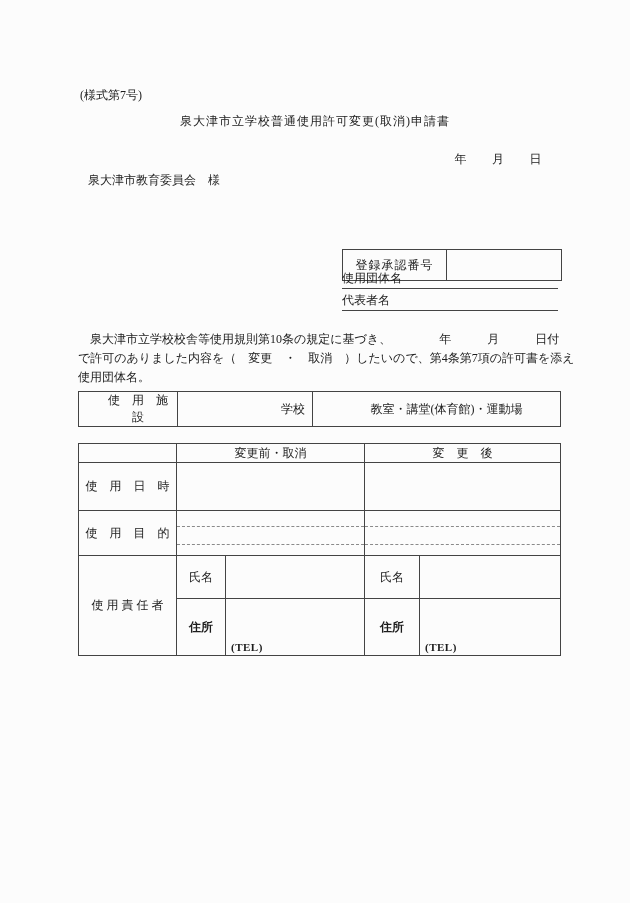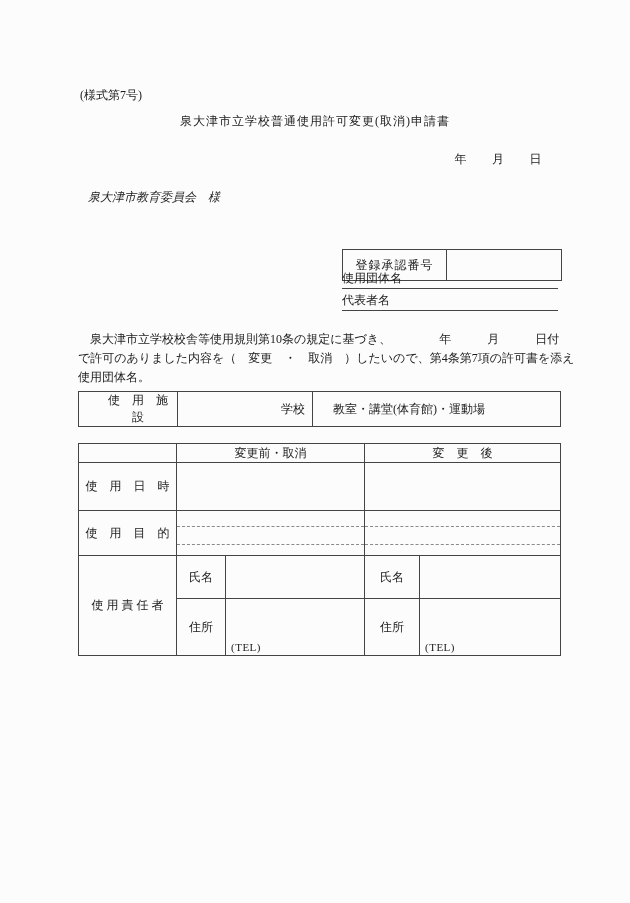--- a/index.html
+++ b/index.html
@@ -10,21 +10,21 @@
     font-family:"Liberation Serif","DejaVu Serif",serif;
     font-size:12px;
     -webkit-font-smoothing:antialiased;
   }
   .page{position:relative;width:630px;height:903px;overflow:hidden;}
   .abs{position:absolute;white-space:nowrap;}
 
   .form-number{left:80px;top:87px;}
   .page-title{left:0;top:113px;width:100%;text-align:center;letter-spacing:1px;}
   .date-line{top:151px;right:88px;letter-spacing:0.5px;}
-  .addressee{left:88px;top:189px;font-style:italic;}
+  .addressee{left:88px;top:172px;}
 
   table{border-collapse:collapse;table-layout:fixed;}
   td,th{border:1px solid #444;font-weight:normal;padding:0;font-size:12px;overflow:hidden;}
 
   .reg-table{position:absolute;left:342px;top:225px;width:217px;margin-top:24px;}
   .reg-table td{height:30px;}
   .reg-label{width:103px;text-align:center;letter-spacing:1px;}
   .reg-value{width:114px;}
 
   .underline-field{
@@ -35,29 +35,29 @@
   .rep-field{top:290px;}
 
   .paragraph{position:absolute;left:78px;top:330px;width:486px;line-height:19px;}
   .paragraph .line{white-space:nowrap;}
   .paragraph .indent{text-indent:12px;}
 
   .facility-table{position:absolute;left:78px;top:391px;width:482px;}
   .facility-table td{height:30px;padding-left:20px;}
   .fac-label{text-align:center;}
   .fac-school{text-align:right;padding-right:7px;}
-  .fac-rooms{text-align:left;}
+  .fac-rooms{text-align:center;}
 
   .change-table{position:absolute;left:78px;top:443px;width:482px;}
   .change-table th{height:18px;text-align:center;}
   .ct-label{text-align:center;}
   .row-datetime td{height:47px;}
   .row-purpose td{height:44px;}
   .row-name td{height:42px;}
-  .row-address td{height:56px;}
+  .row-address td{height:56px;font-weight:bold;}
   .dashed-cell{position:relative;}
   .dash-line{
     position:absolute;left:0;right:0;height:0;
     border-top:1px dashed #8a8a8a;
   }
   .dash-1{top:15px;}
   .dash-2{top:33px;}
   .sub-label{text-align:center;vertical-align:middle;}
   .tel-cell{position:relative;vertical-align:bottom;}
   .tel-tag{position:absolute;left:5px;bottom:2px;font-size:11px;letter-spacing:0.5px;}

